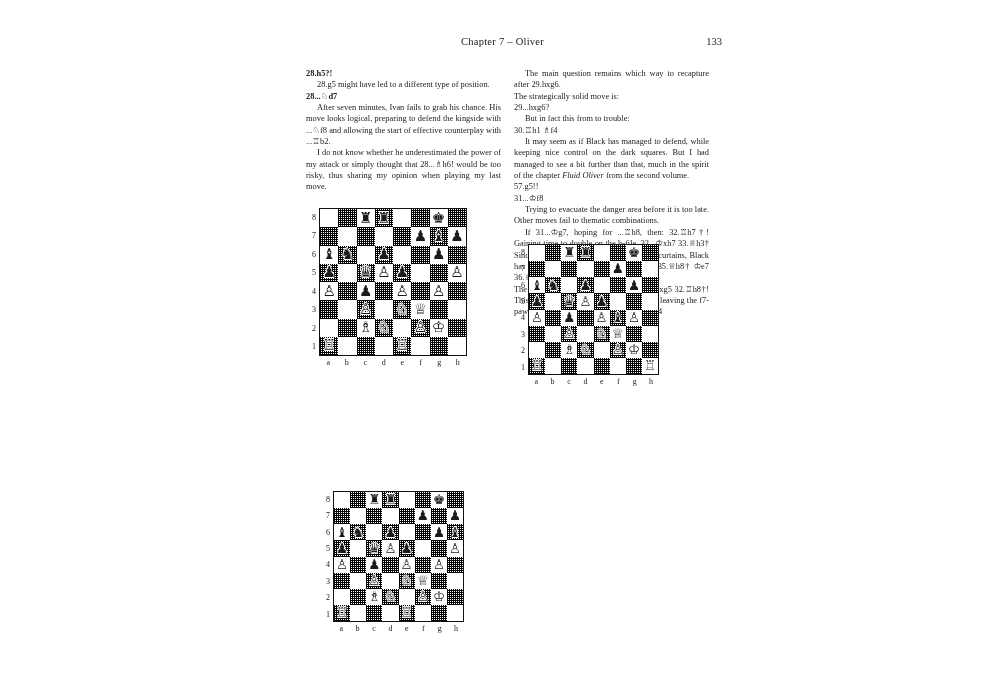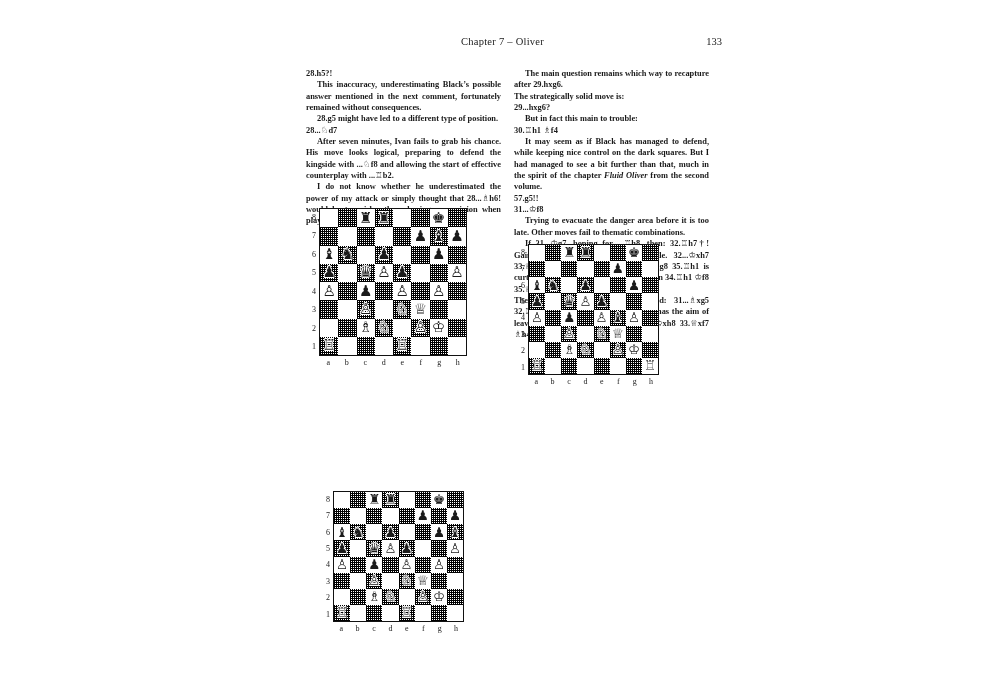--- a/index.html
+++ b/index.html
@@ -51,21 +51,21 @@
     width: 195px;
     font-size: 8.4px;
     line-height: 11.35px;
     text-align: justify;
     text-justify: inter-word;
     hyphens: manual;
   }
   .col-left  { left: 306px; }
   .col-right { left: 514px; }
 
-  p { margin: 0; font-weight: bold; }
+  p { margin: 0; }
   p.ind { text-indent: 11px; }
   p.noind { text-indent: 0; }
   p.bold { font-weight: bold; text-indent: 0; }
   .ital { font-style: italic; }
 
   
   .fig { font-family: "DejaVu Sans", sans-serif; font-size: 8.6px; line-height: 1; }
 
   
   .diagram {
@@ -141,32 +141,31 @@
 
 <div class="page">
 
   <div class="running-head">
     <div class="chapter">Chapter 7 – Oliver</div>
     <div class="folio">133</div>
   </div>
 
   <div class="col col-left" id="col-left">
       <p class="bold">28.h5?!</p>
-      <p class="ind">This inaccuracy, underestimating Black’s possible answer mentioned in the next comment, fortunately remained without consequences.</p>
       <p class="ind">28.g5 might have led to a different type of position.</p>
       <p class="bold">28...<span class="fig">♘</span>d7</p>
       <p class="ind">After seven minutes, Ivan fails to grab his chance. His move looks logical, preparing to defend the kingside with ...<span class="fig">♘</span>f8 and allowing the start of effective counterplay with ...<span class="fig">♖</span>b2.</p>
       <p class="ind">I do not know whether he underestimated the power of my attack or simply thought that 28...<span class="fig">♗</span>h6! would be too risky, thus sharing my opinion when playing my last move.</p>
     </div>
 
   <div class="col col-right" id="col-right">
       <p class="ind">The main question remains which way to recapture after 29.hxg6.</p>
       <p class="noind">The strategically solid move is:</p>
       <p class="noind">29...hxg6?</p>
-      <p class="ind">But in fact this main to trouble:</p>
+      <p class="ind">But in fact this from to trouble:</p>
       <p class="noind">30.<span class="fig">♖</span>h1 <span class="fig">♗</span>f4</p>
       <p class="ind">It may seem as if Black has managed to defend, while keeping nice control on the dark squares. But I had managed to see a bit further than that, much in the spirit of the chapter <span class="ital">Fluid Oliver</span> from the second volume.</p>
       <p class="noind">57.g5!!</p>
       <p class="noind">31...<span class="fig">♔</span>f8</p>
       <p class="ind">Trying to evacuate the danger area before it is too late. Other moves fail to thematic combinations.</p>
       <p class="ind">If 31...<span class="fig">♔</span>g7, hoping for ...<span class="fig">♖</span>h8, then: 32.<span class="fig">♖</span>h7†! Gaining time to double on the h-file. 32...<span class="fig">♔</span>xh7 33.<span class="fig">♕</span>h3† Since 33...<span class="fig">♔</span>g7 34.<span class="fig">♕</span>h6† <span class="fig">♔</span>g8 35.<span class="fig">♖</span>h1 is curtains, Black has to play 33...<span class="fig">♔</span>g8 when 34.<span class="fig">♖</span>h1 <span class="fig">♔</span>f8 35.<span class="fig">♕</span>h8† <span class="fig">♔</span>e7 36.<span class="fig">♕</span>f6† wins.</p>
       <p class="noind">The pawn is pretty much poisoned: 31...<span class="fig">♗</span>xg5 32.<span class="fig">♖</span>h8†! This time, the rook sacrifice has the aim of leaving the f7-pawn undefended.  32...<span class="fig">♔</span>xh8  33.<span class="fig">♕</span>xf7  <span class="fig">♗</span>h4</p>
     </div>
 
   <div class="diagram" id="diagram-1-host" style="left:319px; top:208px; width:151px;">

